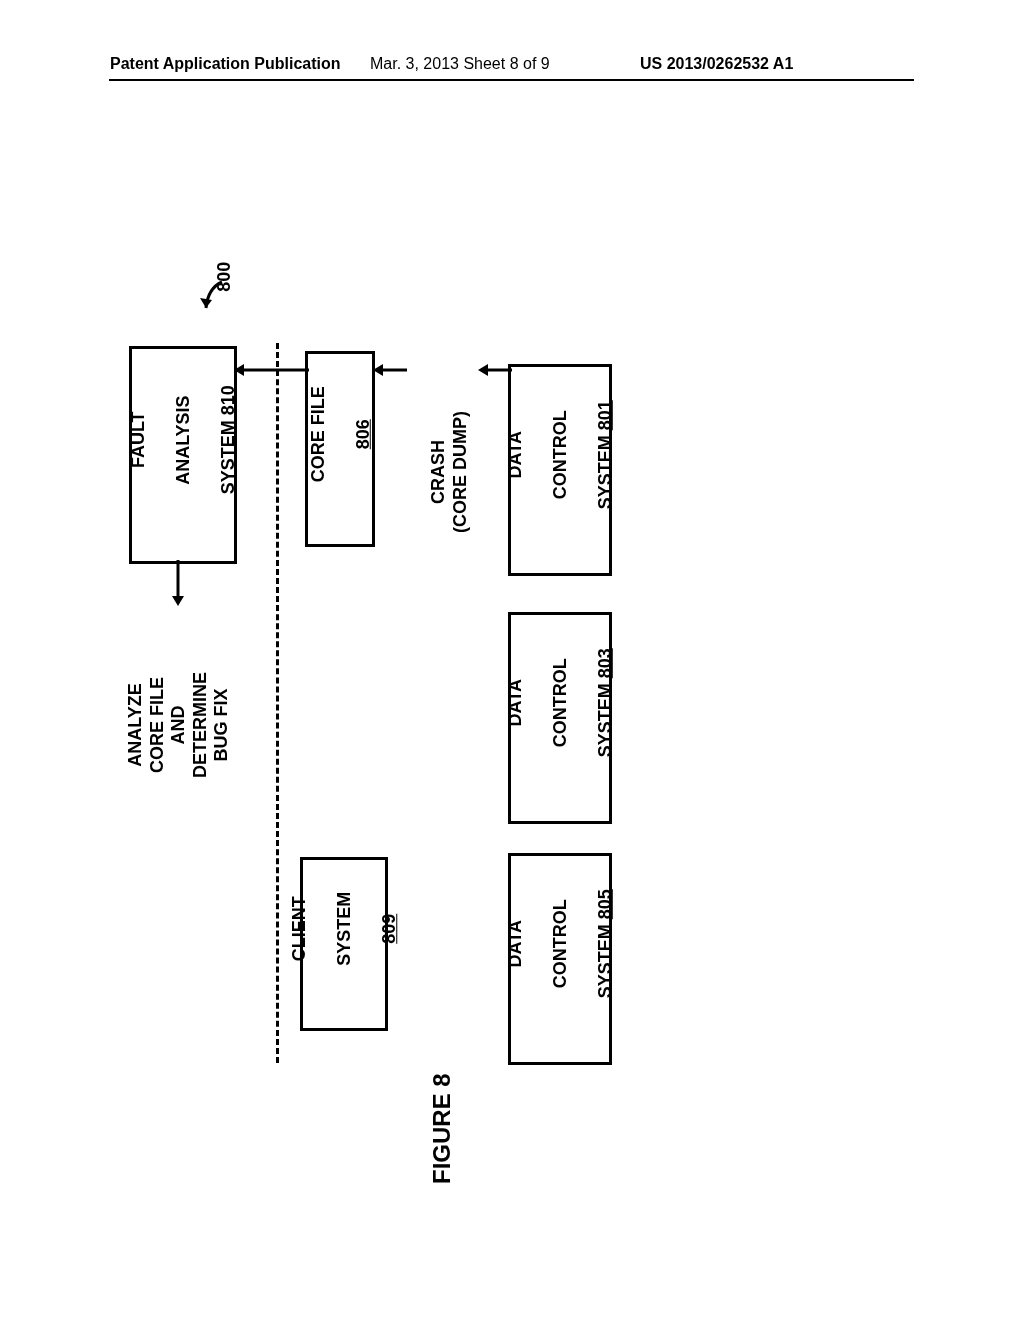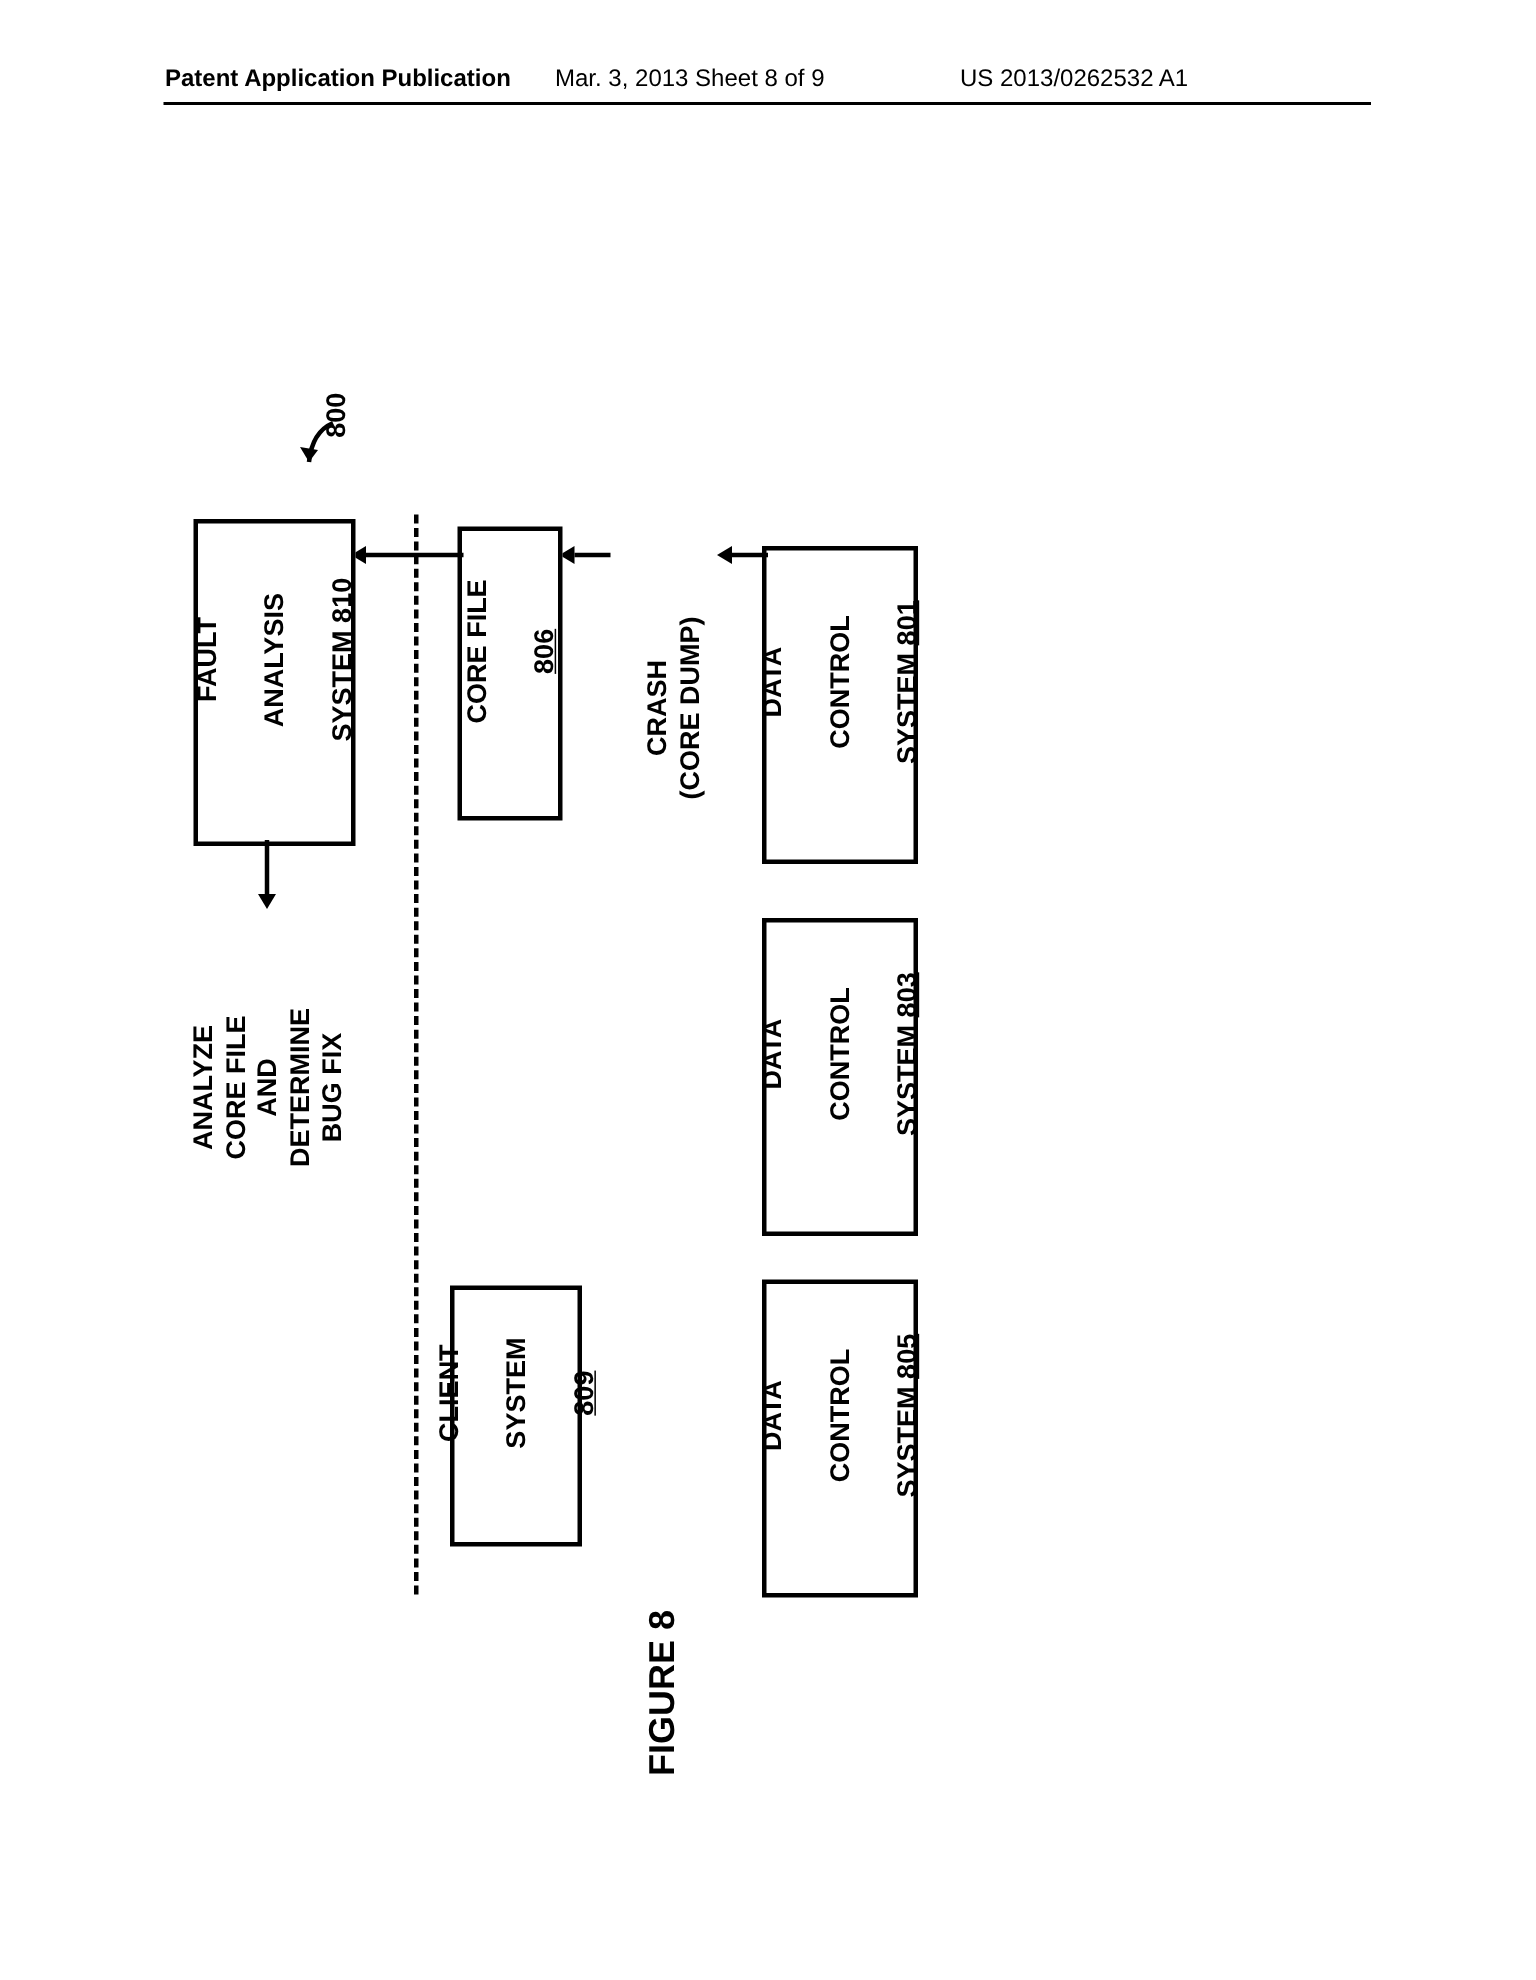--- a/index.html
+++ b/index.html
@@ -6,21 +6,21 @@
   body {
     width: 1024px;
     height: 1320px;
     font-family: Arial, Helvetica, sans-serif;
     position: relative;
     background: #fff;
     color: #000;
   }
   .header {
     position: absolute;
-    top: 44px;
+    top: 55px;
     left: 0;
     width: 940px;
     height: 30px;
   }
   .hdr-line {
     position: absolute;
     top: 24px;
     left: 109px;
     width: 805px;
     border-top: 2px solid #000;
@@ -36,21 +36,21 @@
     position: absolute;
     left: 370px;
     top: 0;
     font-size: 16px;
   }
   .hdr-right {
     position: absolute;
     left: 640px;
     top: 0;
     font-size: 16px;
-    font-weight: normal;
+    font-weight: bold;
   }
 
   .diagram {
     position: absolute;
     left: 0;
     top: 0;
     width: 1024px;
     height: 1320px;
   }
   .rot {

